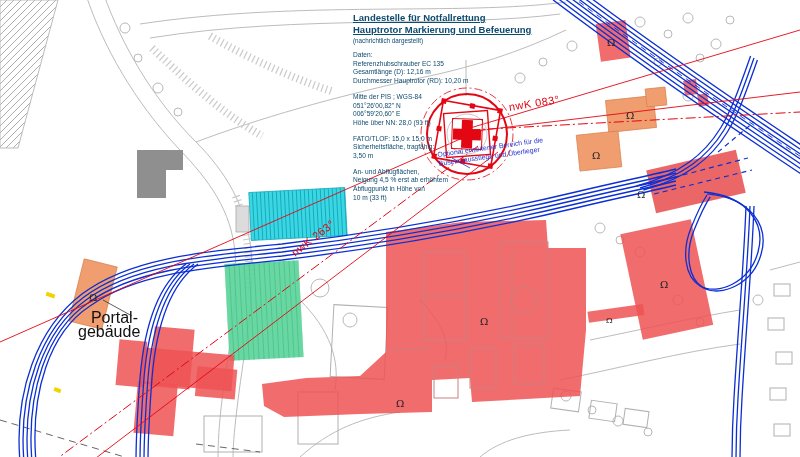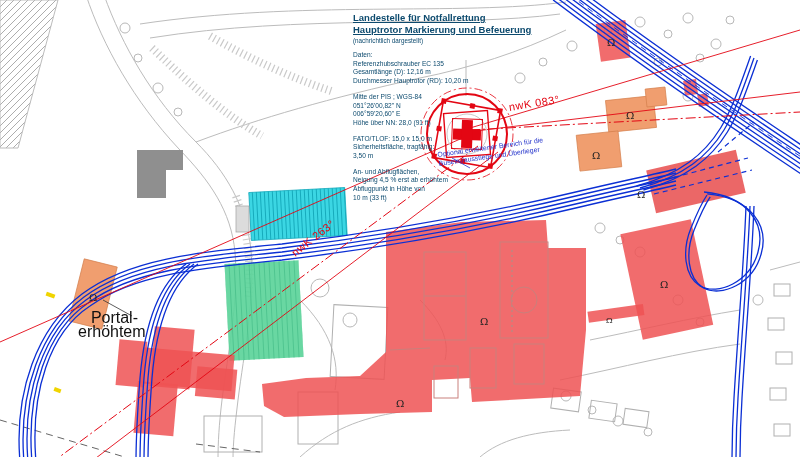--- a/index.html
+++ b/index.html
@@ -305,20 +305,20 @@
     <div>Abflugpunkt in Höhe von</div>
     <div>10 m (33 ft)</div>
   </div>
 </div>
 
 <div class="ovl bearing bearing-east">nwK 083°</div>
 <div class="ovl bearing bearing-west">nwK 263°</div>
 
 <div class="ovl portal-label">
   <div>Portal-</div>
-  <div>erhöhtem</div>
+  <div>gebäude</div>
 </div>
 
 <div class="ovl blue-note">
   <div>Optional erweiterter Bereich für die</div>
   <div>Busein-/ausstiege und Überlieger</div>
 </div>
 </div>
 
 </body></html>

